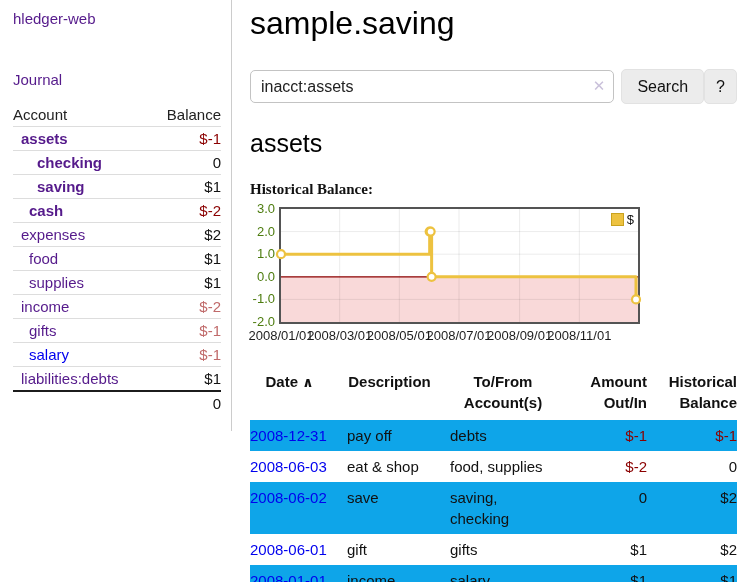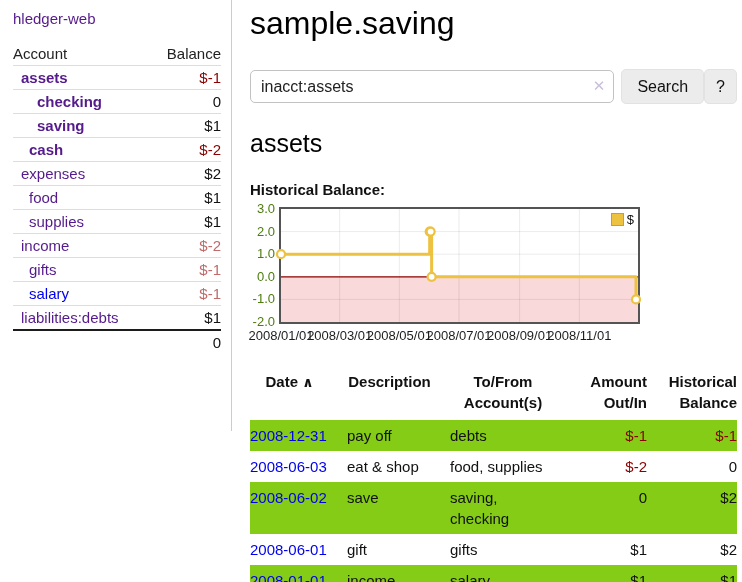--- a/index.html
+++ b/index.html
@@ -53,21 +53,21 @@
     font-weight: 700; font-size: 15px; cursor: pointer;
   }
   .btn {
     margin-left: 7px; height: 35px; padding: 0 15px; font-family: inherit;
     font-size: 16px; color: #111; background: #ececec;
     border: 1px solid #e2e2e2; border-radius: 5px; cursor: pointer;
   }
   .btn.help { margin-left: auto; padding: 0 11px; }
 
   h2.acct-heading { margin: 25px 0 0; font-size: 25px; font-weight: 400; color: #000; }
-  .chart-label { margin-top: 23px; font-weight: 700; font-size: 15px; }
+  .chart-label { margin-top: 23px; font-weight: 700; font-size: 15px; font-family: Liberation Serif, serif; }
 
   
   .chart { position: relative; margin-top: 7px; height: 140px; }
   .ytick { position: absolute; left: 0; width: 25px; text-align: right;
            font-size: 13px; color: #4d7c0f; }
   .plot {
     position: absolute; left: 29px; top: 2px; width: 361px; height: 117px;
     border: 2px solid #545454; background: #fff;
   }
   .plot svg { position: absolute; left: 0; top: 0; overflow: visible; }
@@ -79,32 +79,33 @@
     background: #edc240; border: 1px solid #c9a21f; }
   .xtick { position: absolute; top: 123px; transform: translateX(-50%);
            font-size: 13px; color: #1d1d1d; white-space: nowrap; }
 
   
   .register { margin-top: 21px; width: 487px; border-collapse: collapse; }
   .register th, .register td { vertical-align: top; padding: 5px 0; line-height: 21px; }
   .register th { font-weight: 700; text-align: center; padding-bottom: 7px; }
   .register th.r, .register td.r { text-align: right; }
   .register td.pad, .register th.pad { padding-right: 18px; }
-  .register tr.shaded { background: #84cc16; }
+  .register tr.shaded { background: #0ea5e9; }
   .register a { color: #0000ee; }
   .register .neg { color: #8b0000; }
   .sort-icon { font-weight: 700; font-size: 14px; }
 </style>
 </head>
 <body>
 
 <div>
 
   <aside class="sidebar">
     <a href="#" class="brand-link">hledger-web</a>
+    <a href="#" class="nav-journal">Journal</a>
     <table class="acct-table">
       <thead>
         <tr>
           <th>Account</th>
           <th>Balance</th>
         </tr>
       </thead>
       <tbody id="sidebar-rows">
           <tr class="bold">
             <td class="d1"><a href="#">assets</a></td>

